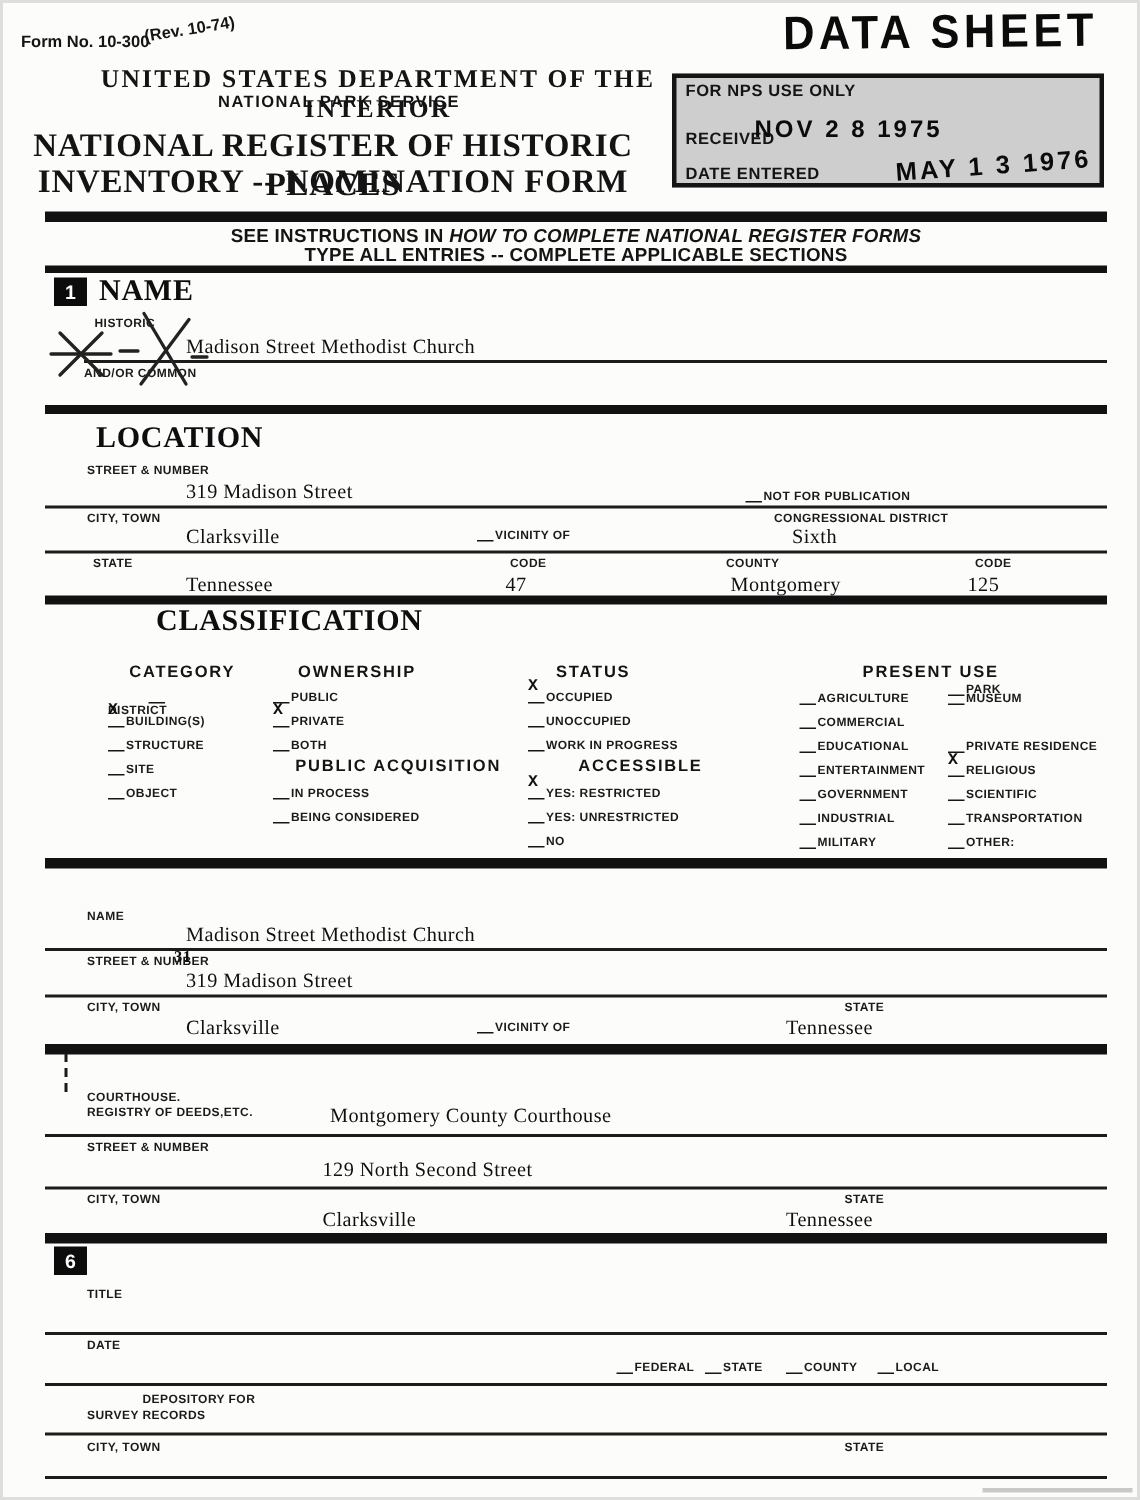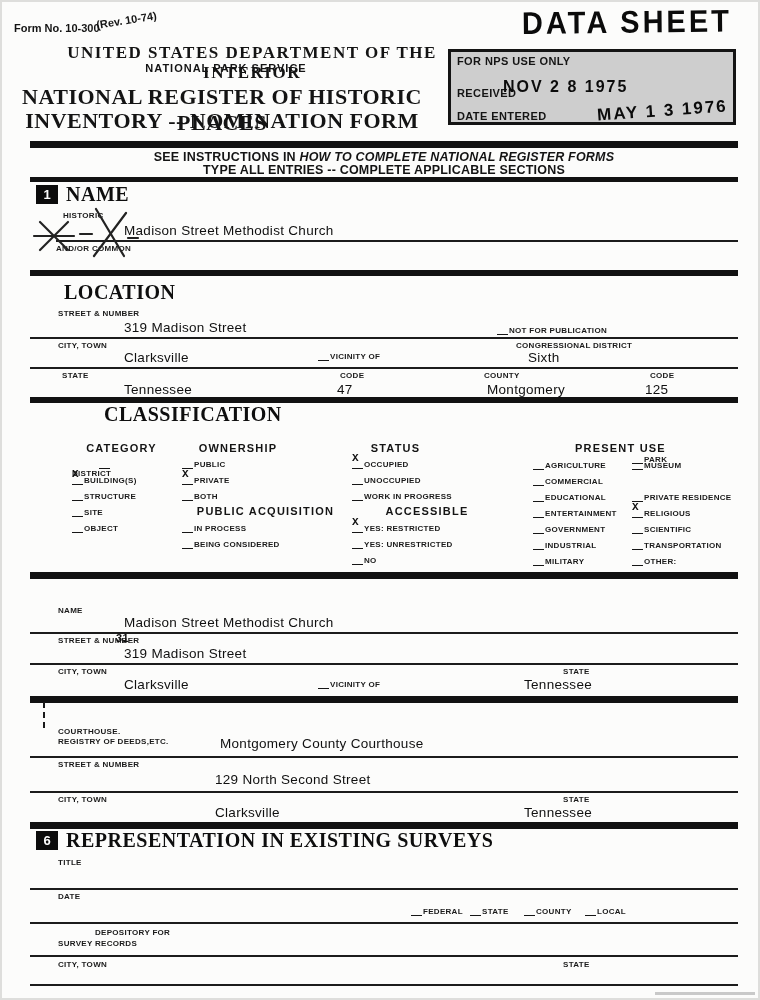--- a/index.html
+++ b/index.html
@@ -3,21 +3,21 @@
 <meta charset="utf-8">
 <style>
   html,body{margin:0;padding:0;background:#e8e8e6;}
   .page{position:relative;width:760px;height:1000px;background:#fcfcfb;overflow:hidden;
         box-shadow:inset 0 0 0 2px #dededc;color:#141414;
         font-family:"Liberation Sans",sans-serif;}
   .abs{position:absolute;}
   .bar{position:absolute;background:#121212;}
   .hline{position:absolute;background:#1c1c1c;height:2px;}
   .tiny{font-size:8px;font-weight:bold;letter-spacing:.3px;color:#1a1a1a;white-space:nowrap;}
-  .typed{font-family:Liberation Sans, sans-serif;font-size:13.5px;
+  .typed{font-family:Liberation Serif, serif;font-size:13.5px;
          color:#101010;letter-spacing:.3px;white-space:nowrap;}
   .serifhead{font-family:"Liberation Serif","DejaVu Serif",serif;font-weight:bold;
              font-size:20px;letter-spacing:.5px;white-space:nowrap;color:#0e0e0e;}
   .numbox{width:22px;height:19px;background:#0c0c0c;color:#fff;display:flex;
           align-items:center;justify-content:center;font-weight:bold;font-size:13px;}
   .colhead{font-size:11px;font-weight:bold;letter-spacing:1.2px;text-align:center;white-space:nowrap;}
   .ci{display:flex;align-items:flex-end;white-space:nowrap;}
   .blank{position:relative;display:inline-block;width:11px;height:8px;
          border-bottom:1.6px solid #161616;margin-right:1px;flex:none;}
   .mark{position:absolute;left:0px;top:-8px;
@@ -353,21 +353,20 @@
   <div class="hline" style="left:30px;top:791px;width:708px;"></div>
 
   <div class="abs tiny" style="left:58px;top:795px;">CITY, TOWN</div>
   <div class="abs tiny" style="left:563px;top:795px;">STATE</div>
   <div class="abs typed" style="left:215px;top:805px;">Clarksville</div>
   <div class="abs typed" style="left:524px;top:805px;">Tennessee</div>
 
   <div class="bar" style="left:30px;top:822px;width:708px;height:7px;"></div>
 
   <div class="abs numbox" style="left:36px;top:831px;">6</div>
-  <div class="abs serifhead" style="left:66px;top:829px;">REPRESENTATION IN EXISTING SURVEYS</div>
 
   <div class="abs tiny" style="left:58px;top:858px;">TITLE</div>
   <div class="hline" style="left:30px;top:888px;width:708px;"></div>
 
   <div class="abs tiny" style="left:58px;top:892px;">DATE</div>
   <div class="abs ci" style="left:411px;top:907px;">
       <span class="blank">
         <span class="mark"></span>
       </span>
       <span class="cl">FEDERAL</span>

